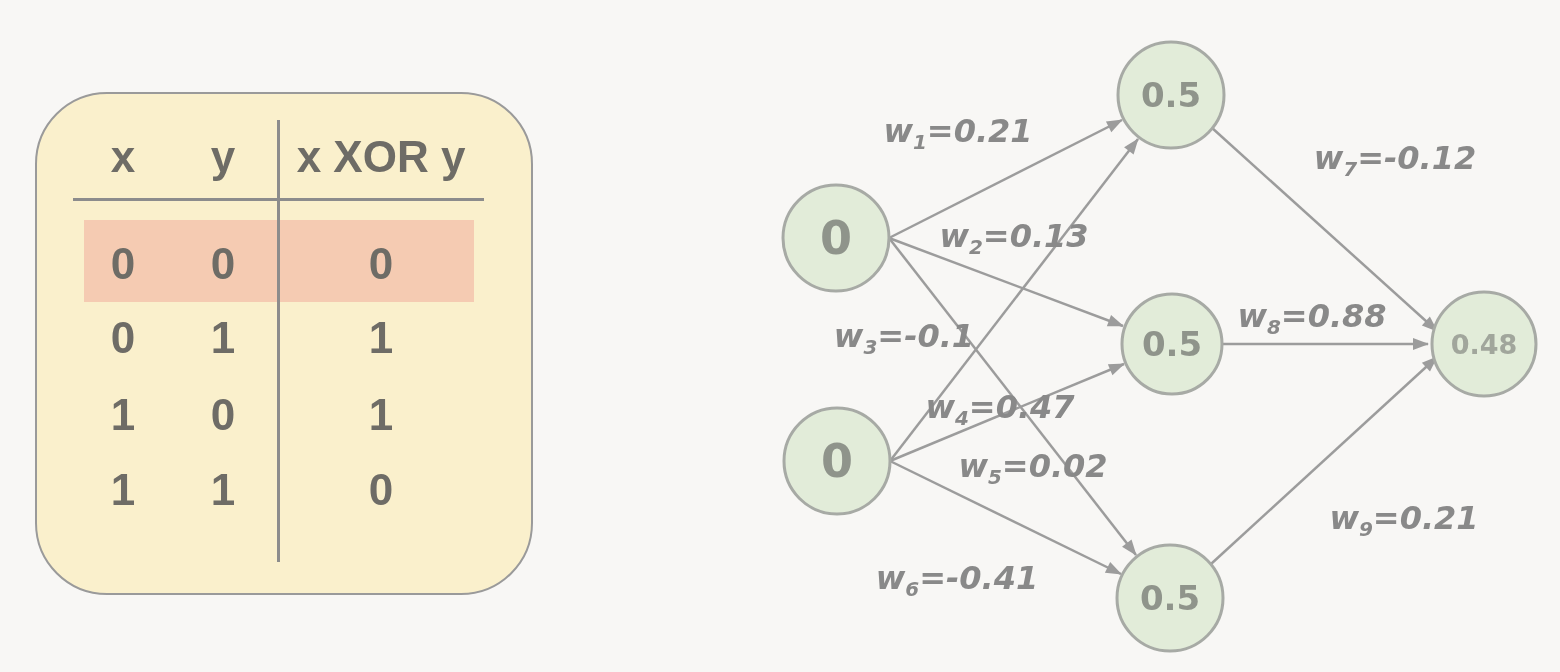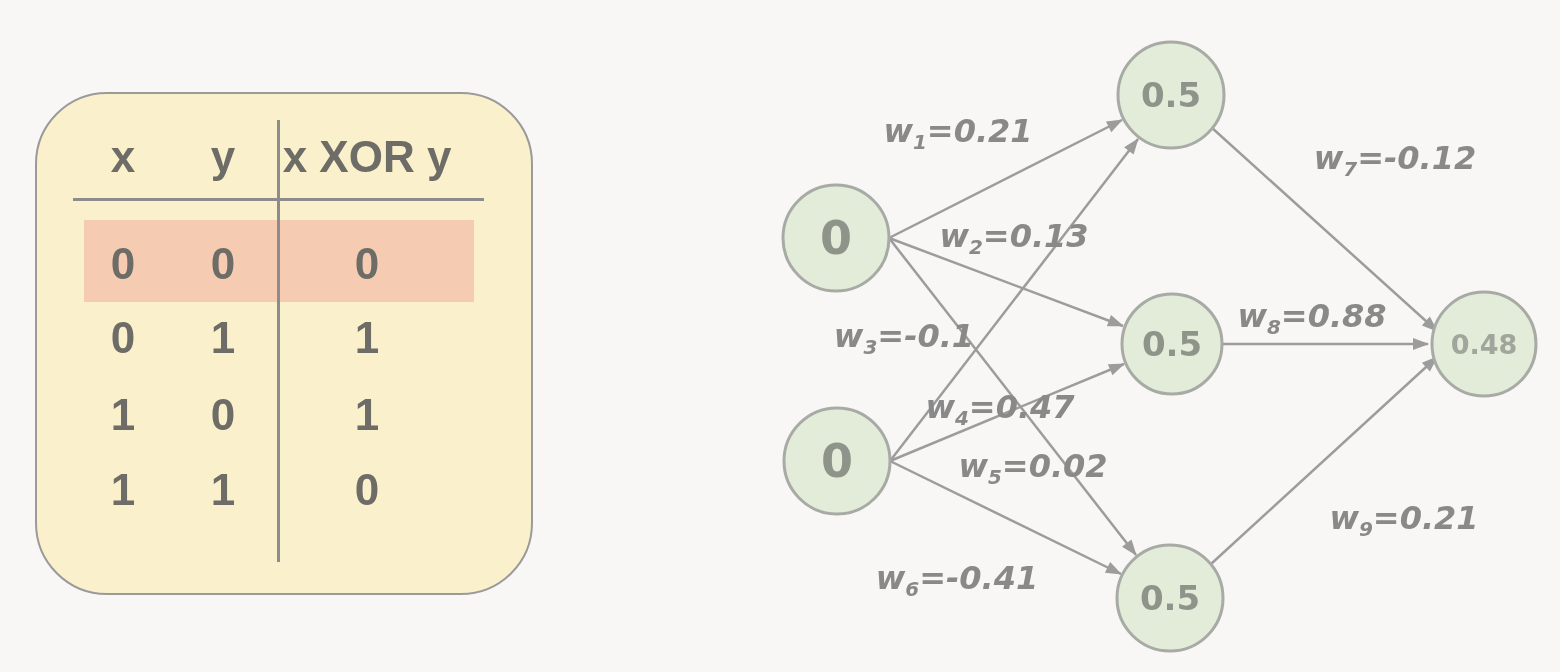--- a/index.html
+++ b/index.html
@@ -20,21 +20,21 @@
     background:#f5cbb2;
   }
   .tt-hline { position:absolute; left:36px; top:104px; width:411px; height:3px; background:#8c8c8c; }
   .tt-vline { position:absolute; left:240px; top:26px; width:3px; height:442px; background:#8c8c8c; }
   .tt-cell {
     position:absolute; transform:translate(-50%,-50%);
     font-weight:bold; font-size:44px; color:#6e6c66; white-space:nowrap;
   }
   .cx  { left:86px; }
   .cy  { left:186px; }
-  .cxor{ left:330px; }
+  .cxor{ left:344px; }
   .rh  { top:63px; }
   .r0  { top:170px; }
   .r1  { top:244px; }
   .r2  { top:321px; }
   .r3  { top:396px; }
 
   
   svg.net { position:absolute; left:0; top:0; }
   .edge { stroke:#9c9c9c; stroke-width:2.5; }
   .node { stroke:#a7aaa5; stroke-width:3; }

